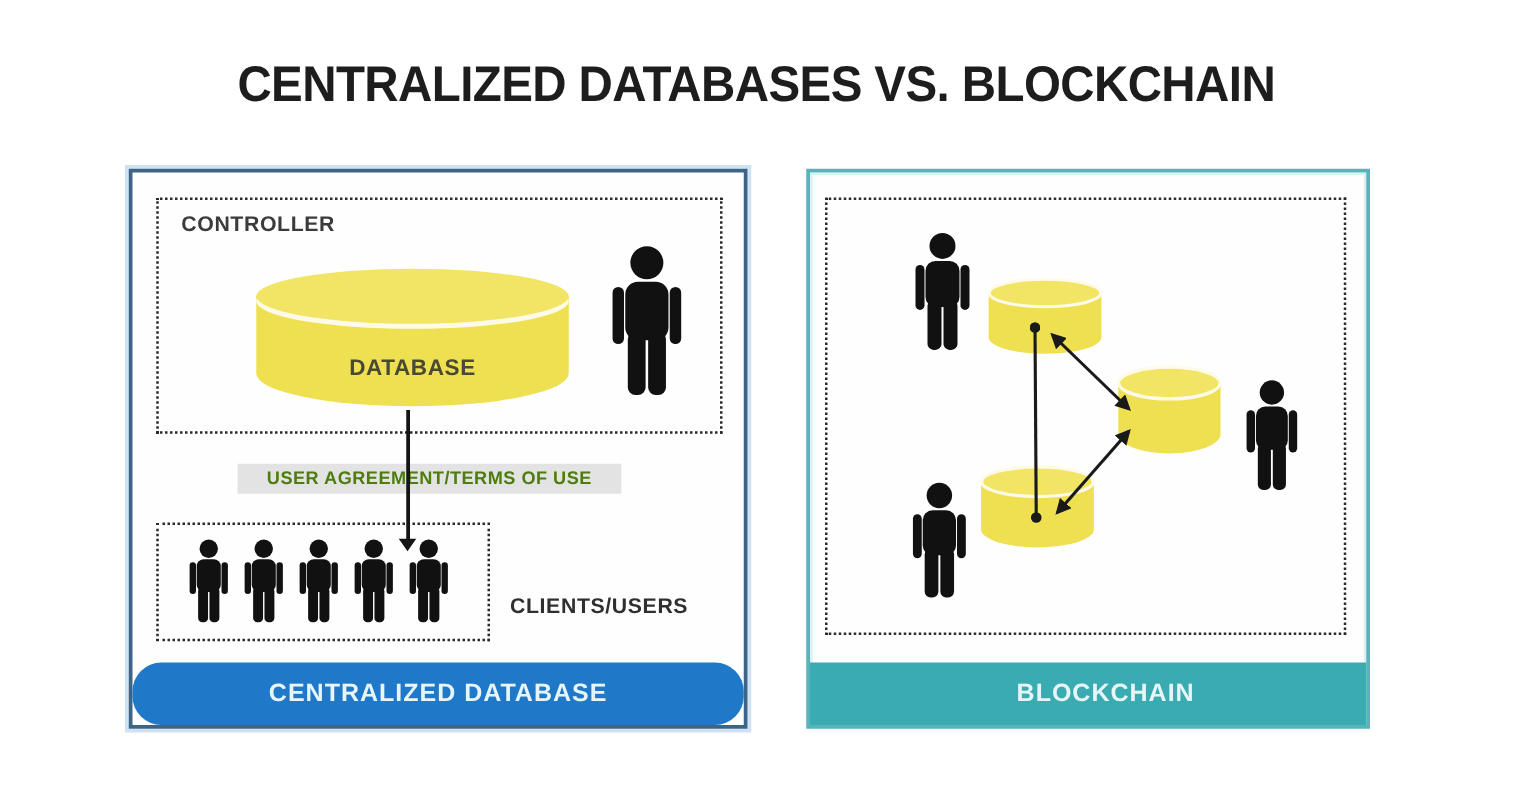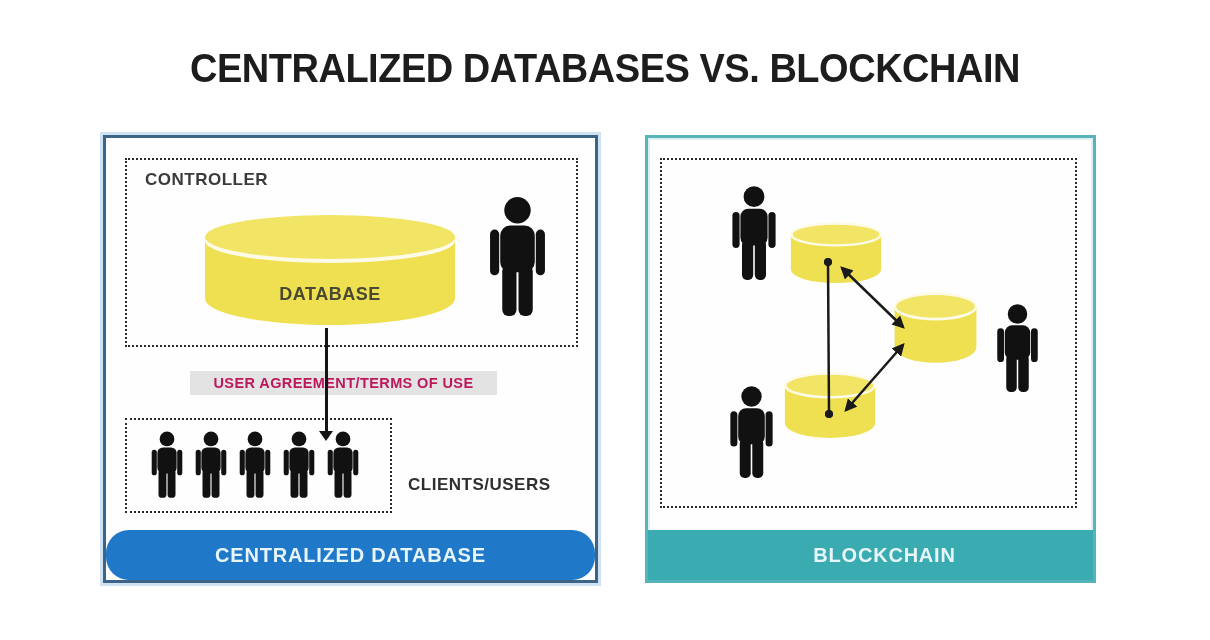--- a/index.html
+++ b/index.html
@@ -47,21 +47,21 @@
   .person{position:absolute;color:var(--figure_black);overflow:visible;}
 
   
   .v-arrow-line{position:absolute;width:3px;background:#141414;z-index:3;}
   .v-arrow-head{position:absolute;width:0;height:0;z-index:3;
     border-left:7px solid transparent;border-right:7px solid transparent;
     border-top:10px solid #141414;}
 
   .agreement-bar{position:absolute;background:var(--agreement_gray);z-index:2;
     display:flex;align-items:center;justify-content:center;}
-  .agreement-bar span{font-weight:700;font-size:14.5px;letter-spacing:.4px;color:#be185d;}
+  .agreement-bar span{font-weight:700;font-size:14.5px;letter-spacing:.4px;color:#4d7c0f;}
 
   .footer-bar{position:absolute;left:0;right:0;bottom:0;height:50px;
     display:flex;align-items:center;justify-content:center;z-index:4;}
   .footer-bar.blue{background:var(--accent_blue);border-radius:23px;}
   .footer-bar.teal{background:var(--accent_teal);padding-left:28px;}
   .footer-bar span{color:var(--bar_text);font-weight:700;font-size:20px;letter-spacing:.8px;}
 
   .net-svg{position:absolute;overflow:visible;}
   .net-line{stroke:#1a1a1a;stroke-width:2.5;}
   .cyl-fill{fill:var(--cylinder_yellow);}

